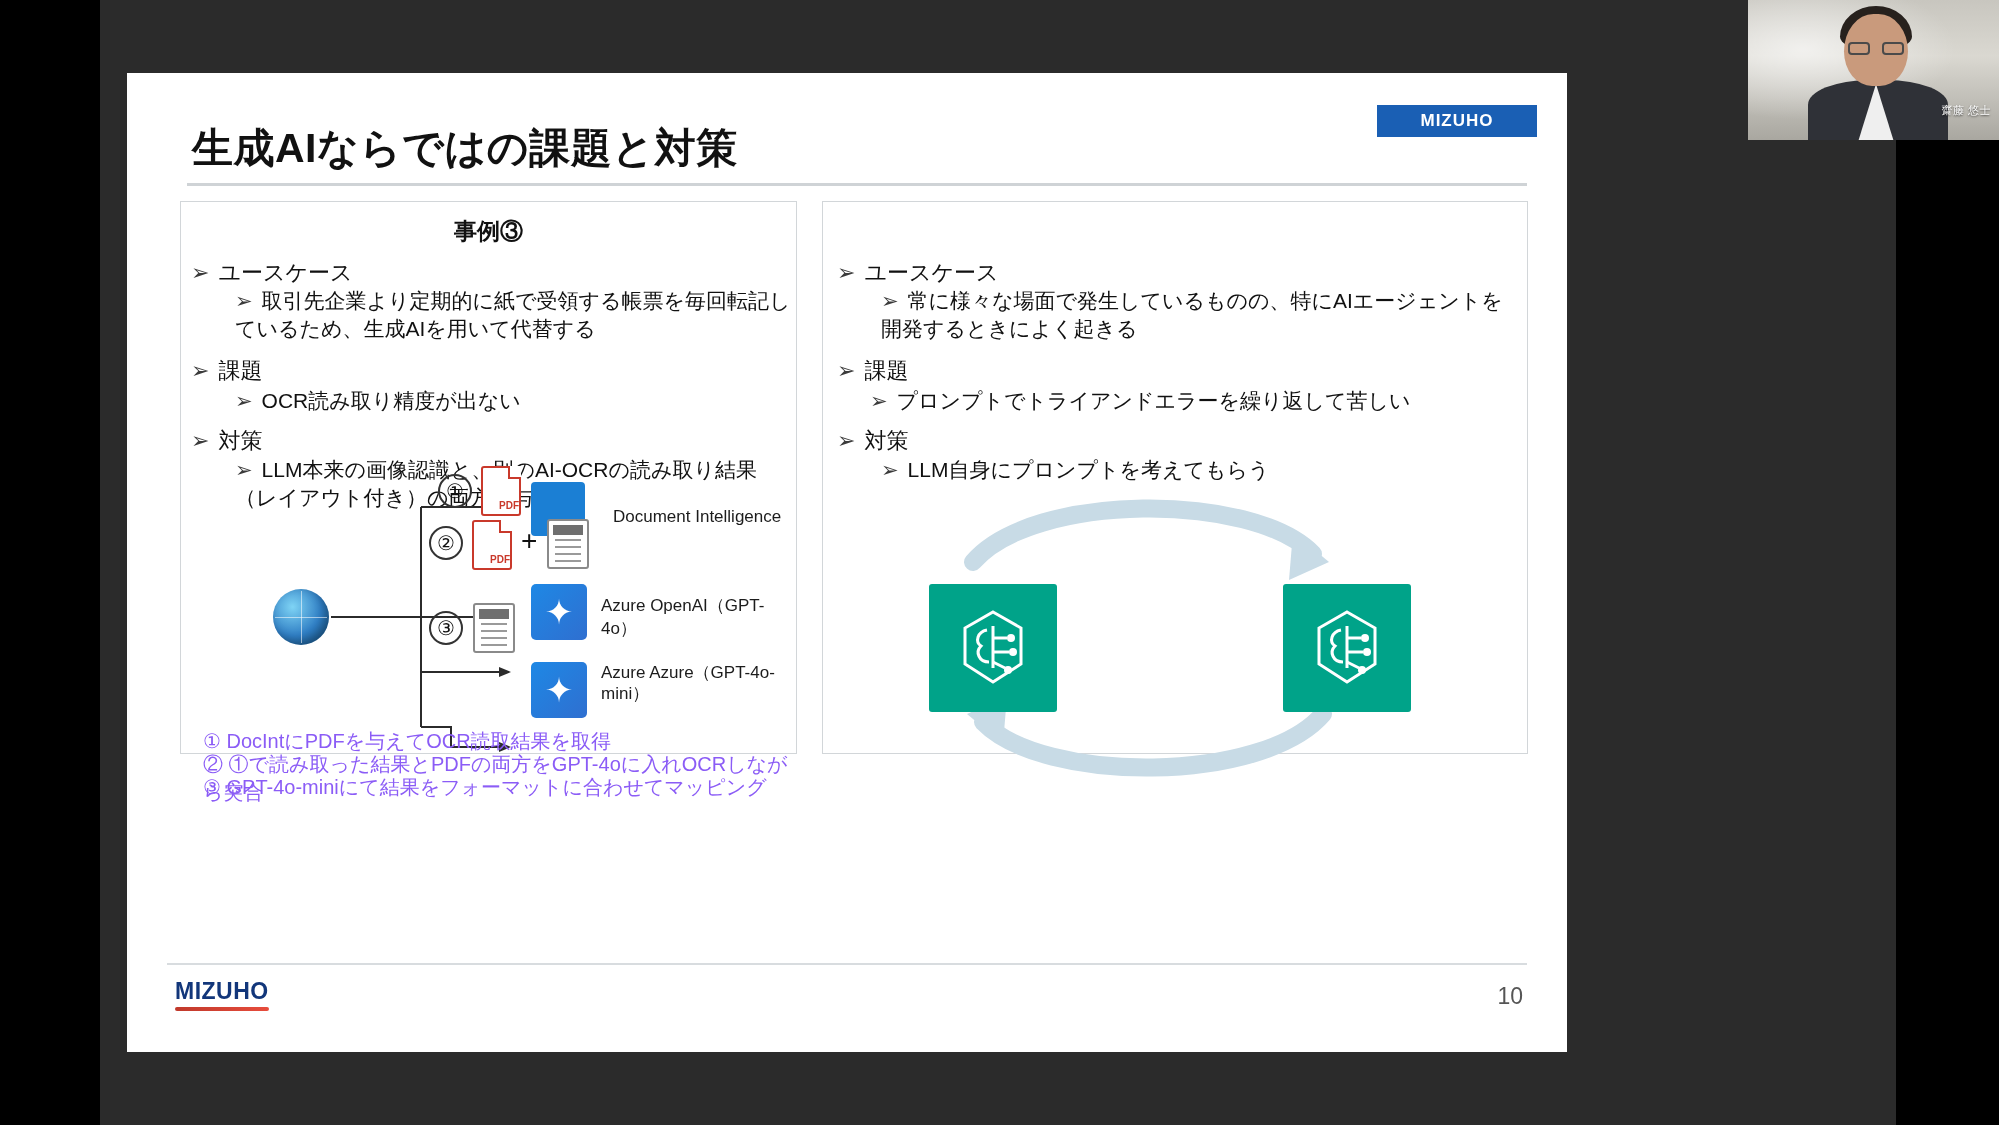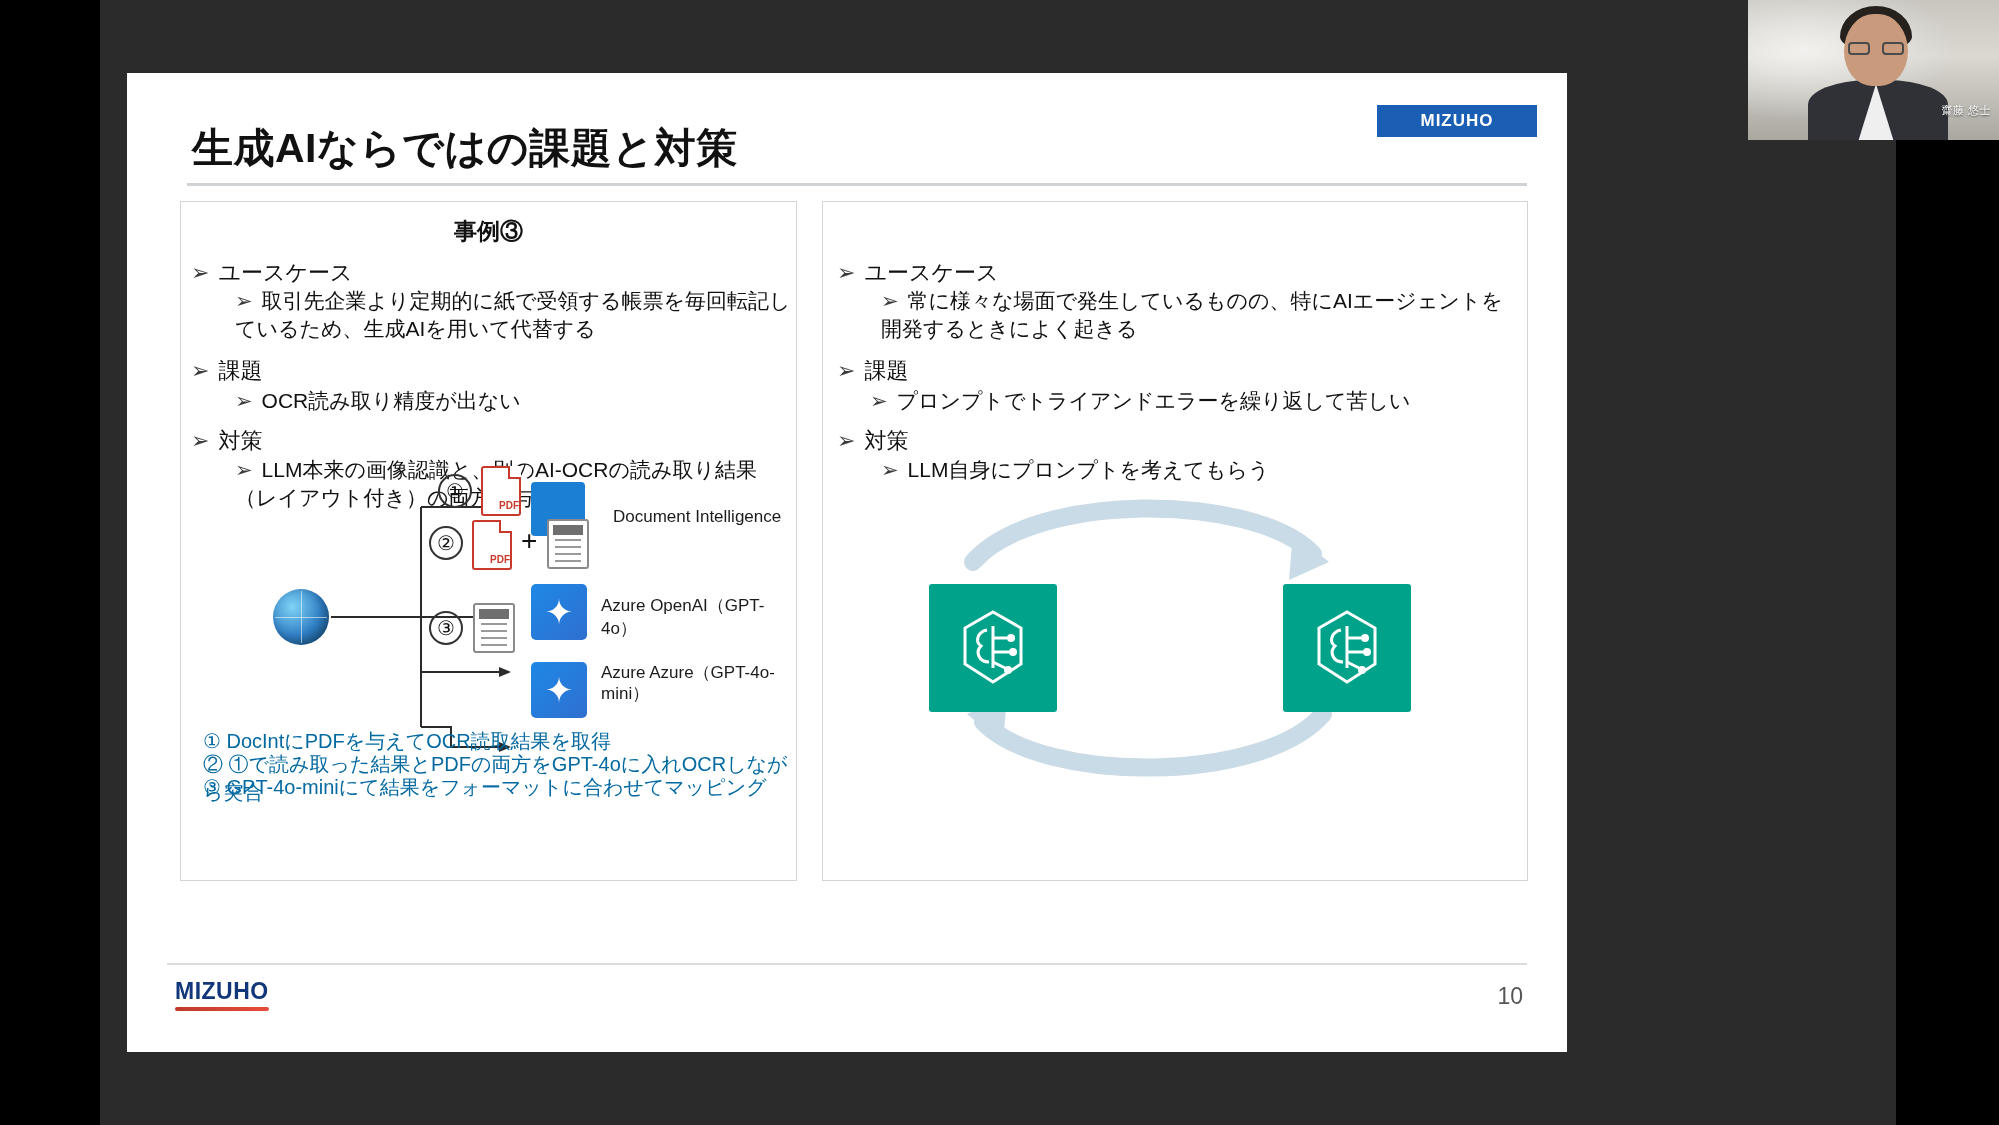--- a/index.html
+++ b/index.html
@@ -88,37 +88,37 @@
     background: #cfd3d6;
   }
   .mizuho-badge {
     position: absolute; right: 30px; top: 32px; width: 160px; height: 32px;
     background: #1a5fb4; color: #fff; font-size: 17px; font-weight: bold;
     letter-spacing: 1px; display: flex; align-items: center; justify-content: center;
     overflow: hidden;
   }
   
   .panel {
-    position: absolute; top: 128px; height: 680px;
+    position: absolute; top: 128px; height: 553px;
     border: 1px solid #d2d6d9;
   }
   #panel-left { left: 53px; width: 617px; }
   #panel-right { left: 695px; width: 706px; }
   .panel-title {
     position: absolute; top: 14px; left: 0; width: 100%;
     text-align: center; font-size: 23px; font-weight: bold; color: #111;
   }
   .bul {
     position: absolute; font-size: 22px; color: #111; line-height: 1.35;
   }
   .bul .arrow { color: #3b3b3b; margin-right: 9px; }
   .sub { font-size: 21px; }
   
   .footnote {
-    position: absolute; font-size: 20px; color: #0369a1; line-height: 1.42;
+    position: absolute; font-size: 20px; color: #8b5cf6; line-height: 1.42;
   }
   
   #footer-rule {
     position: absolute; left: 40px; top: 890px; width: 1360px; height: 2px;
     background: #d8dcdf;
   }
   #mizuho-logo {
     position: absolute; left: 48px; top: 905px;
     font-size: 23px; font-weight: bold; color: #12367a; letter-spacing: 0.5px;
   }

